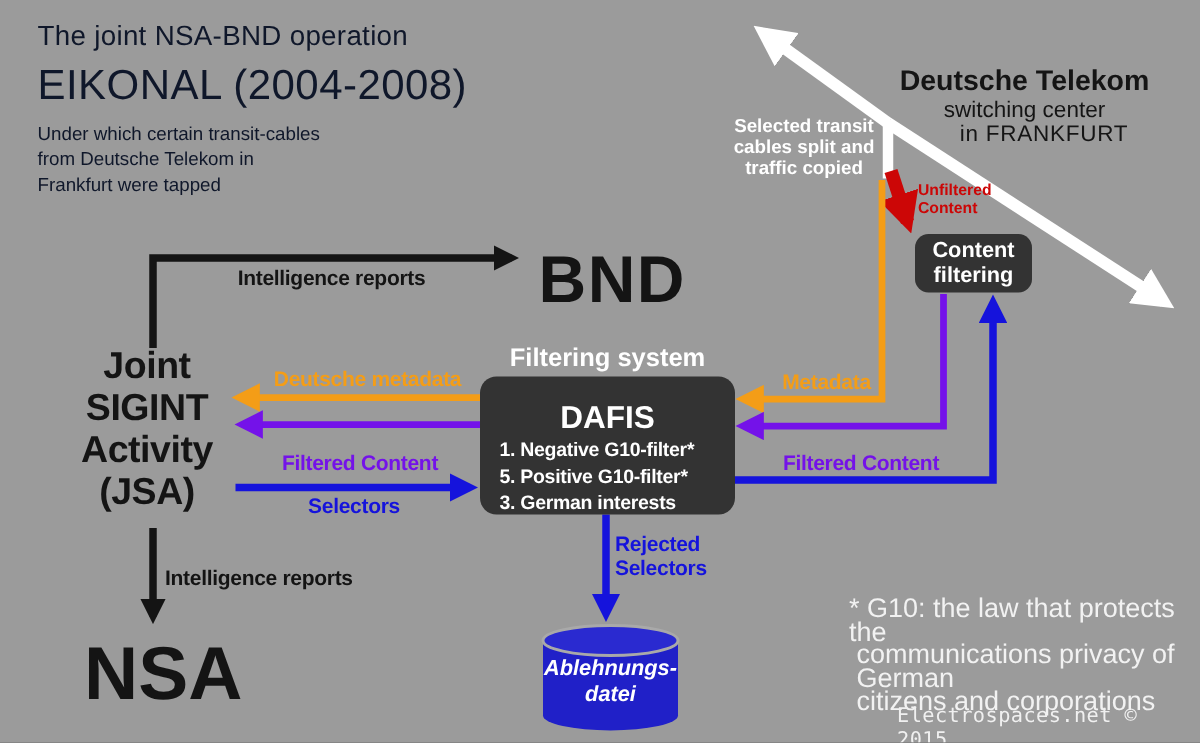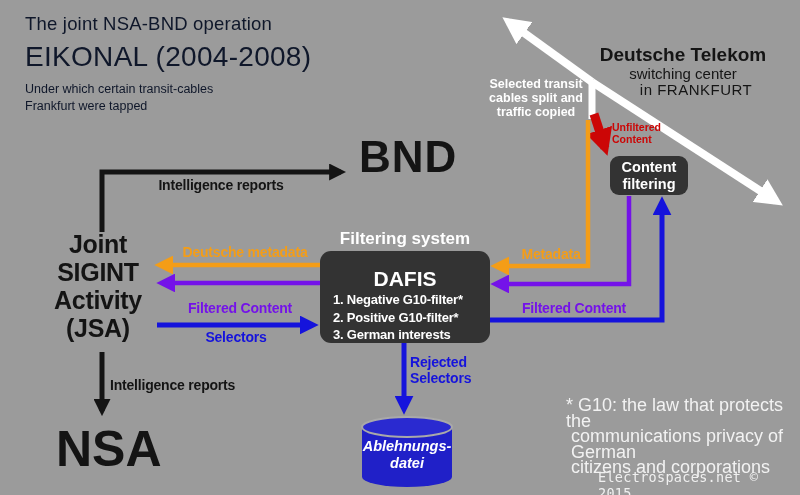--- a/index.html
+++ b/index.html
@@ -22,21 +22,21 @@
   
   .telekom{left:595px;top:44px;width:176px;text-align:center;color:#151515;}
   .telekom .name{font-size:19px;font-weight:bold;line-height:21px;}
   .telekom .l2{font-size:15px;line-height:17px;}
   .telekom .l3{font-size:15px;line-height:16px;text-indent:26px;letter-spacing:.5px;}
 
   .tapnote{left:486px;top:77px;width:100px;text-align:center;color:#fff;
            font-size:12.5px;font-weight:bold;line-height:14px;}
 
   
-  .bnd{left:359px;top:132px;font-size:44px;font-weight:bold;color:#141414;letter-spacing:1px;}
+  .bnd{left:359px;top:162px;font-size:44px;font-weight:bold;color:#141414;letter-spacing:1px;}
   .nsa{left:56px;top:420px;font-size:50px;font-weight:bold;color:#141414;}
   .jsa{left:25px;top:230px;width:146px;text-align:center;color:#141414;
        font-size:25px;font-weight:bold;line-height:28px;letter-spacing:-0.3px;}
 
   
   .dafis-header{left:320px;top:229px;width:170px;text-align:center;color:#fff;
                 font-size:17px;font-weight:bold;}
   .dafis{left:320px;top:251px;width:170px;height:92px;background:#333;border-radius:11px;
          color:#fff;padding-top:16px;}
   .dafis .dtitle{text-align:center;font-size:21px;font-weight:bold;line-height:24px;}
@@ -137,20 +137,21 @@
       <rect x="362" y="427" width="90" height="50" fill="#2020c8"></rect>
       <ellipse cx="407" cy="427" rx="45" ry="10" fill="#2a2ad0" stroke="#a9a9a9" stroke-width="2"></ellipse>
     </g>
   </svg>
 
   <div class="abs header">
     <div class="t1">The joint NSA-BND operation</div>
     <div class="t2">EIKONAL (2004-2008)</div>
     <div class="sub">
       <div>Under which certain transit-cables</div>
+      <div>from Deutsche Telekom in</div>
       <div>Frankfurt were tapped</div>
     </div>
   </div>
 
   <div class="abs telekom">
     <div class="name">Deutsche Telekom</div>
     <div class="l2">switching center</div>
     <div class="l3">in FRANKFURT</div>
   </div>
 
@@ -167,21 +168,21 @@
     <div>Joint</div>
     <div>SIGINT</div>
     <div>Activity</div>
     <div>(JSA)</div>
   </div>
 
   <div class="abs dafis-header">Filtering system</div>
   <div class="abs dafis">
     <div class="dtitle">DAFIS</div>
     <div class="ditem">1. Negative G10-filter*</div>
-    <div class="ditem">2. Positive G10-filter*</div>
+    <div class="ditem">5. Positive G10-filter*</div>
     <div class="ditem">3. German interests</div>
   </div>
 
   <div class="abs cfilter">
     <div>Content</div>
     <div>filtering</div>
   </div>
 
   <div class="abs ctr lbl black lbl-intel-bnd">Intelligence reports</div>
   <div class="abs lbl black lbl-intel-nsa">Intelligence reports</div>

